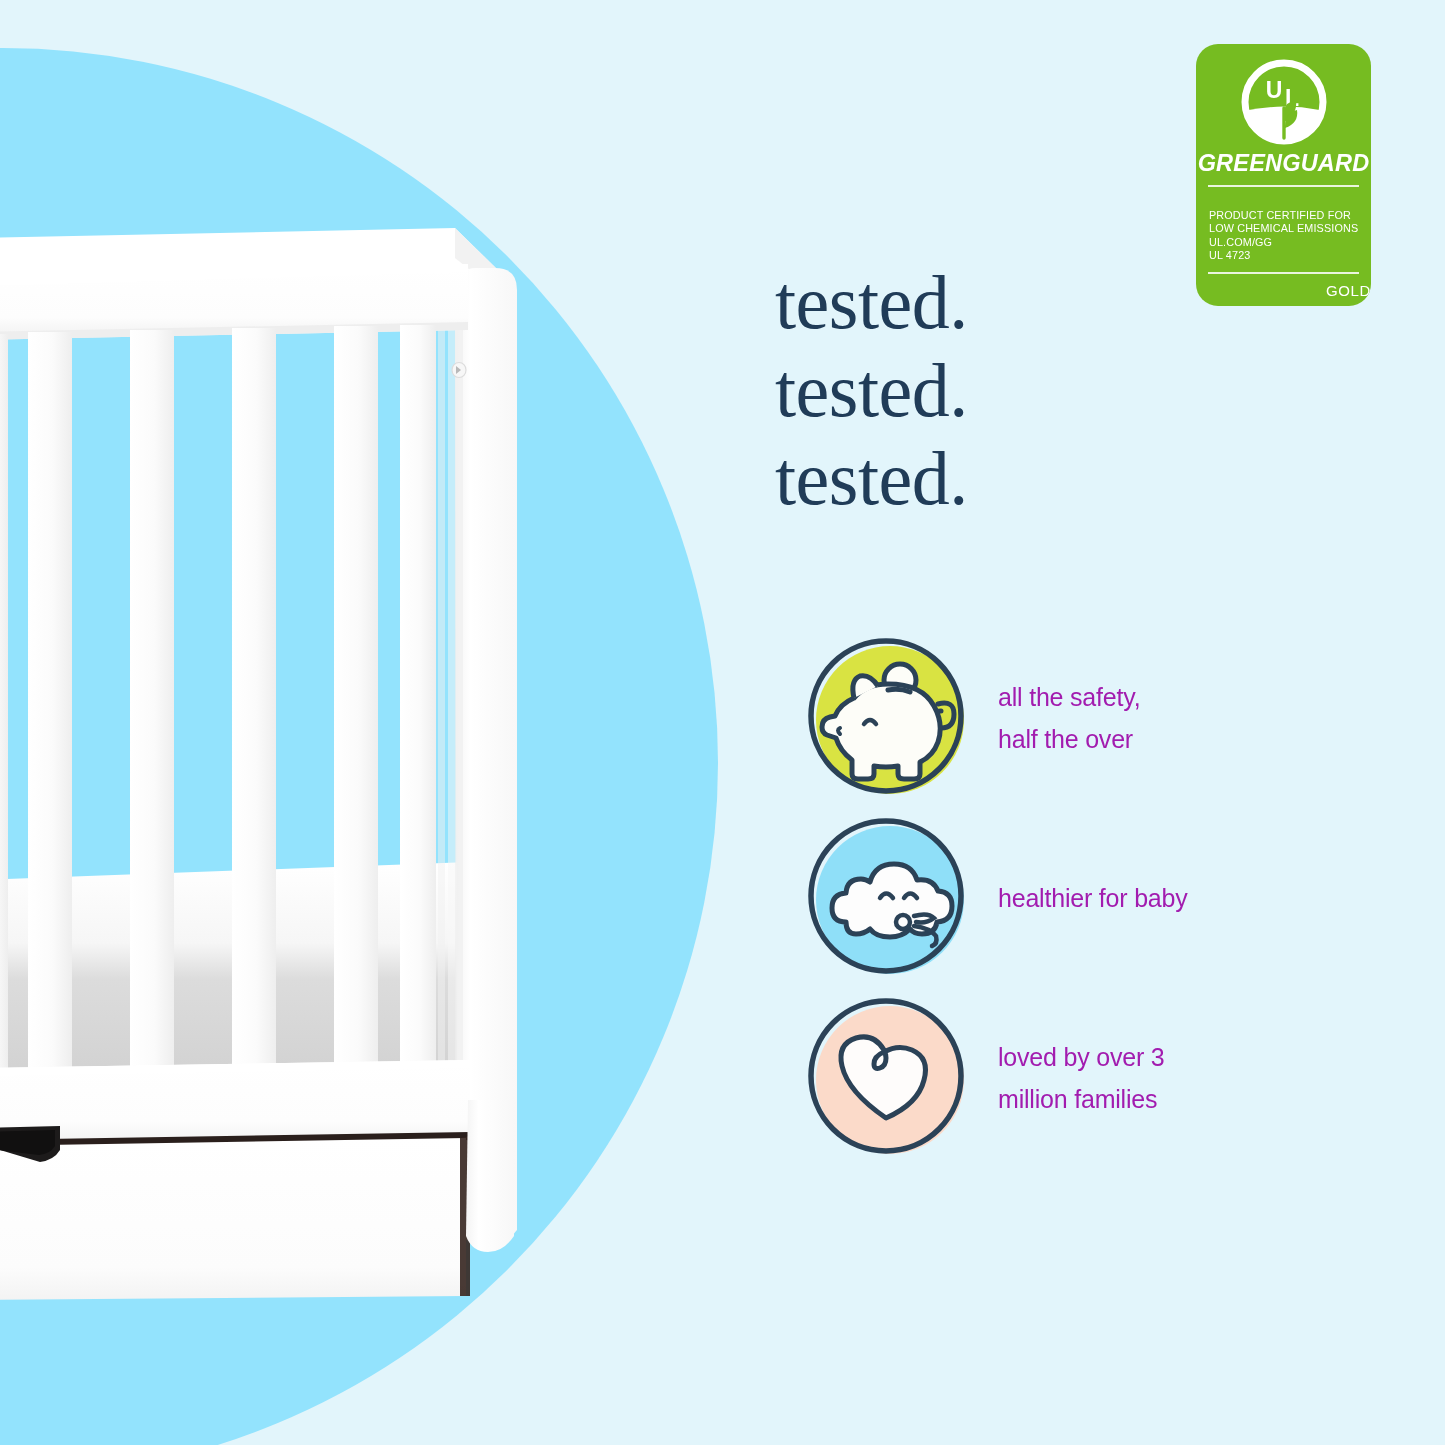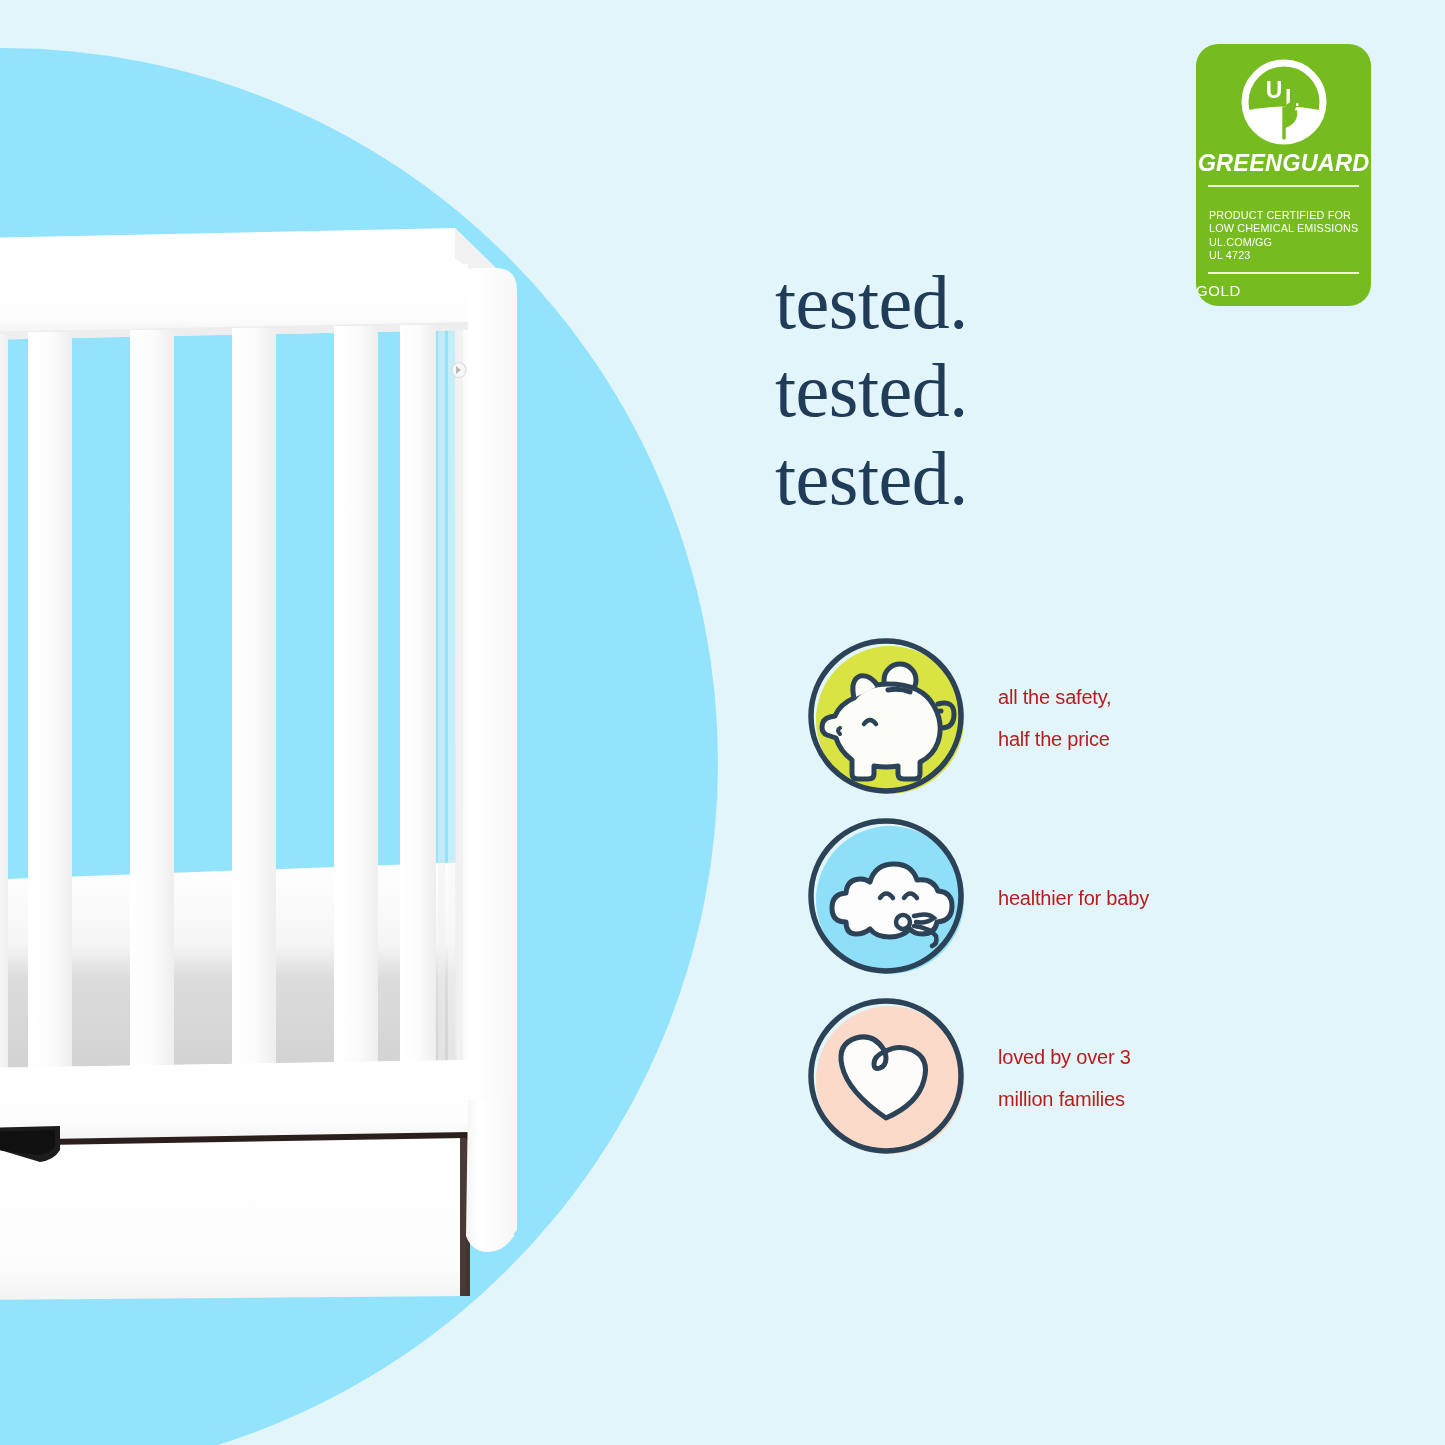--- a/index.html
+++ b/index.html
@@ -80,21 +80,21 @@
     line-height: 13.6px;
     letter-spacing: 0.15px;
   }
   .gg-body div { white-space: nowrap; }
   .gg-rule2 {
     height: 1.6px;
     background: rgba(255,255,255,0.85);
     margin: 9px 12px 0 12px;
   }
   .gg-gold {
-    text-align: left;
+    text-align: right;
     font-size: 15px;
     letter-spacing: 0.6px;
     margin-top: 8px;
   }
 
   
   .headline {
     position: absolute;
     left: 775px;
     top: 258px;
@@ -121,22 +121,22 @@
   }
   .feature-icon {
     width: 172px;
     height: 172px;
     flex: 0 0 172px;
     position: relative;
   }
   .feature-icon svg { display: block; }
   .feature-text {
     margin-left: 24px;
-    color: #b91c1c;
-    font-size: 20px;
+    color: #a21caf;
+    font-size: 25px;
     line-height: 42px;
     font-family: "Liberation Sans", sans-serif;
     letter-spacing: -0.2px;
   }
   .feature-text div { white-space: nowrap; }
 </style>
 </head>
 <body>
 
 <div id="canvas">
@@ -300,21 +300,21 @@
 
           <path d="M86 58 q12 -2 22 2" fill="none" stroke="#2b4257" stroke-width="5" stroke-linecap="round"></path>
 
           <path d="M62 92 q6 -8 12 0" fill="none" stroke="#2b4257" stroke-width="4.5" stroke-linecap="round"></path>
 
           <path d="M38 96 q-4 2 0 6" fill="none" stroke="#2b4257" stroke-width="4" stroke-linecap="round"></path>
         </svg>
       </div>
       <div class="feature-text">
         <div>all the safety,</div>
-        <div>half the price</div>
+        <div>half the over</div>
       </div>
     </div>
 
     <div class="feature">
       <div class="feature-icon">
         <svg width="172" height="172" viewBox="0 0 172 172" xmlns="http://www.w3.org/2000/svg">
           <circle cx="88" cy="88" r="74" fill="#8fdff8"></circle>
           <circle cx="84" cy="84" r="75" fill="none" stroke="#2b4257" stroke-width="5.5"></circle>
 
           <path d="M44 110 q-14 0 -14 -14 q0 -14 14 -15 q1 -14 15 -14 q5 0 9 3

